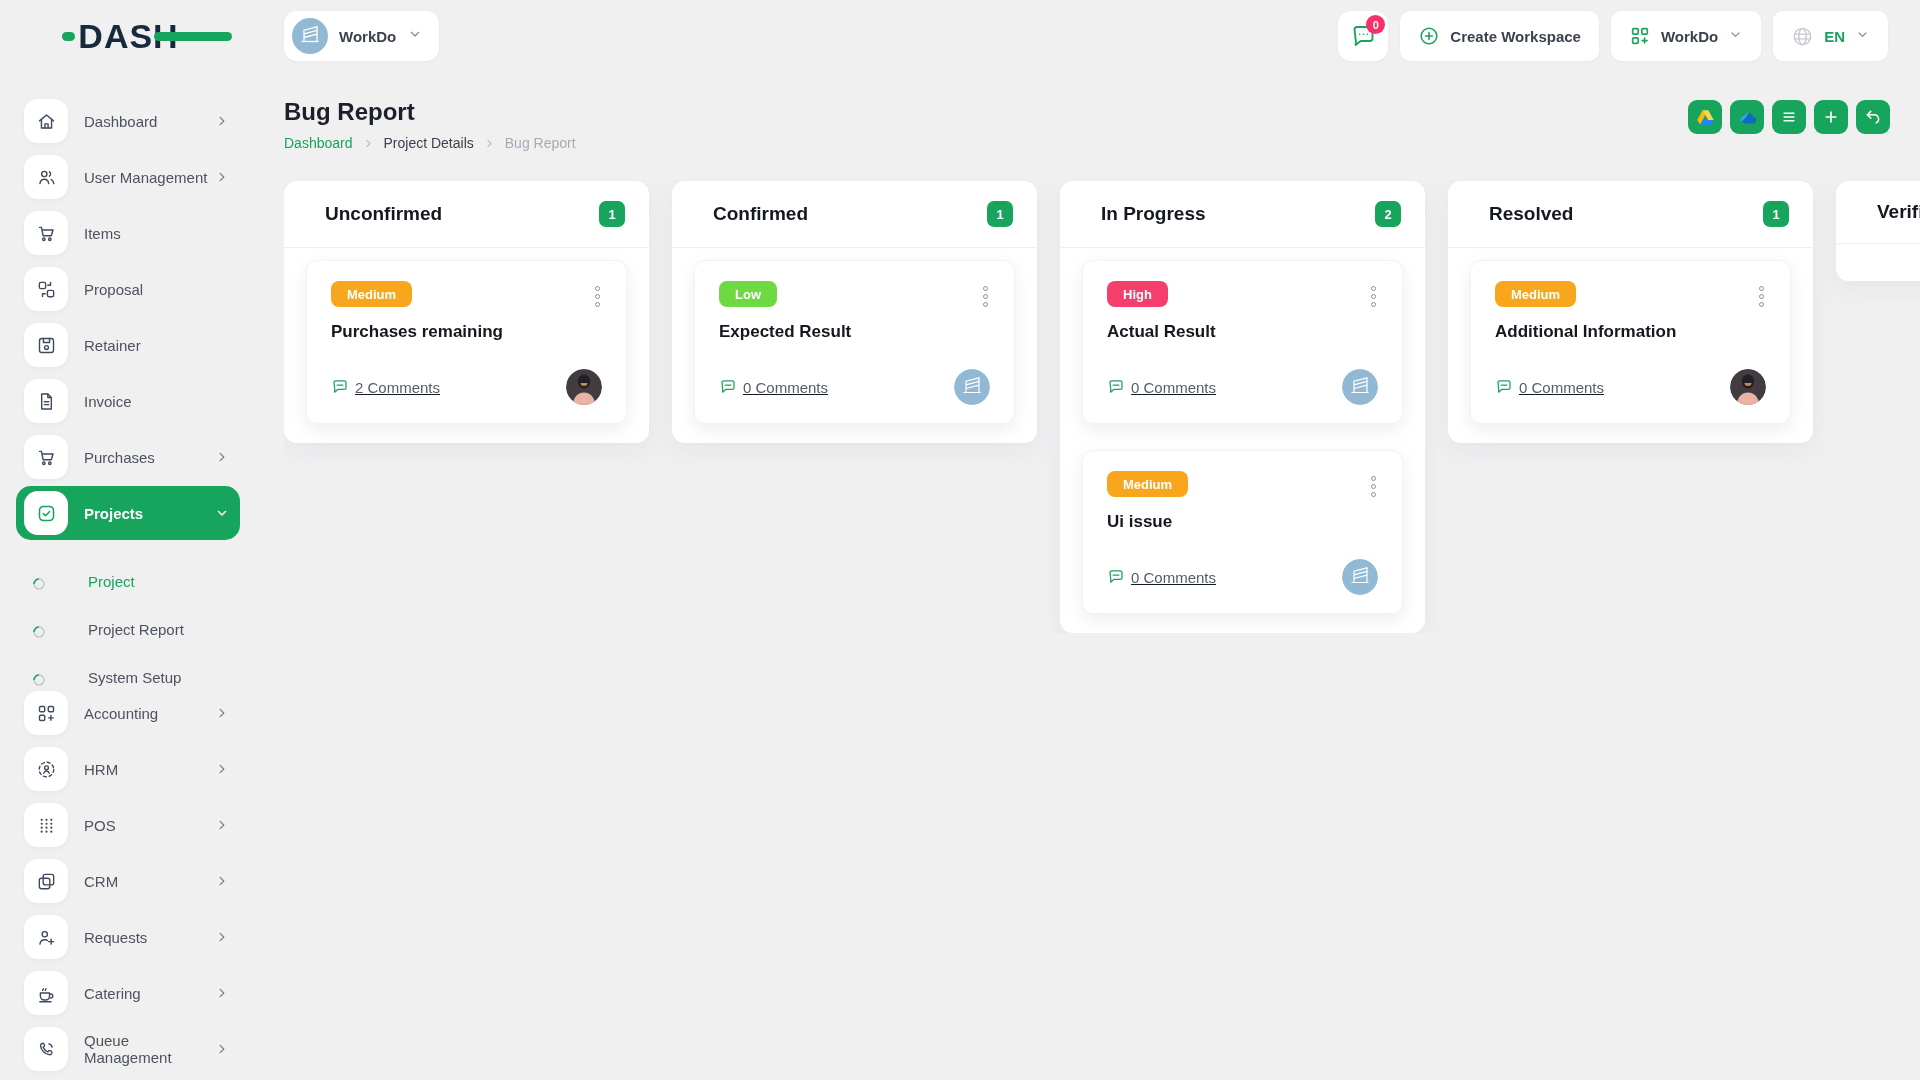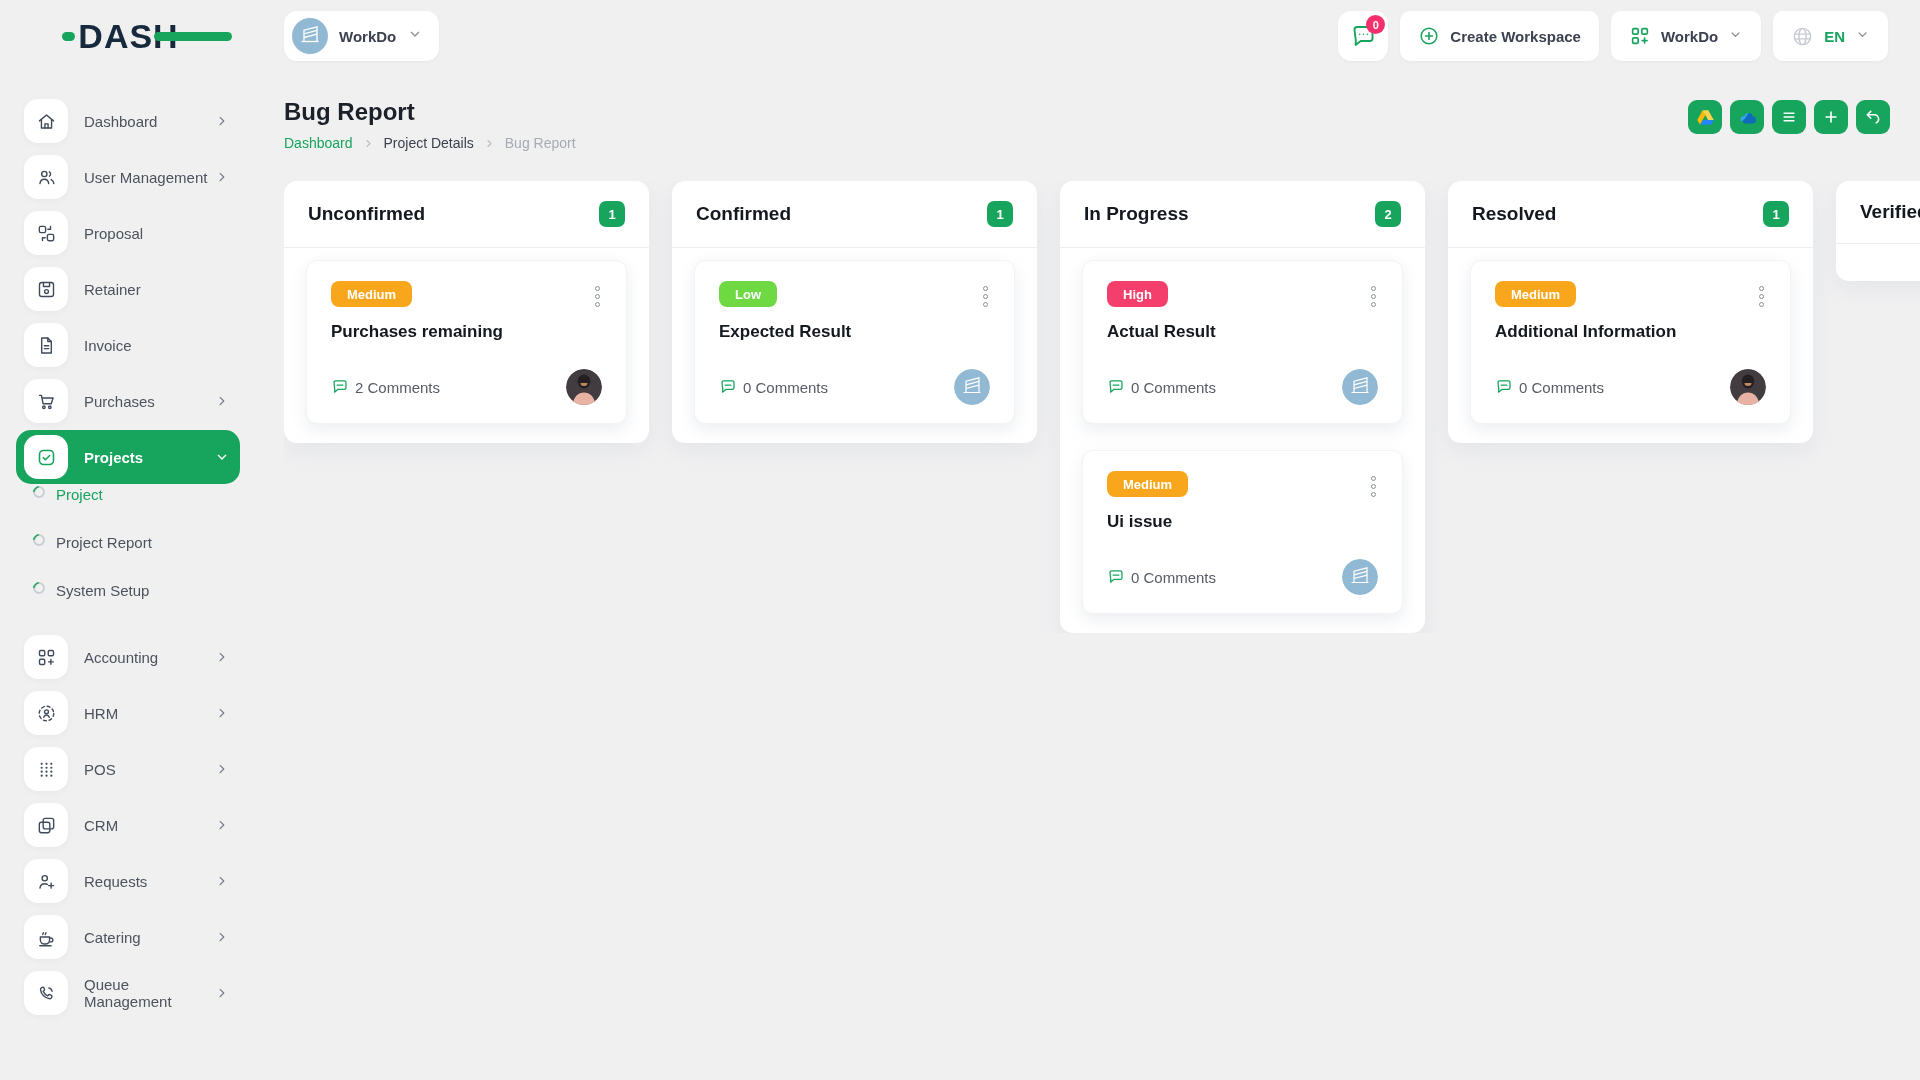--- a/index.html
+++ b/index.html
@@ -31,56 +31,56 @@
   .layout{display:flex; align-items:flex-start;}
   .sidebar{width:257px; flex:0 0 257px; padding-top:22px;}
   .side-item{display:flex; align-items:center; height:54px; margin:0 17px 2px 16px; padding:0 10px 0 8px; border-radius:15px; cursor:pointer;}
   .icon-box{width:44px; height:44px; border-radius:14px; background:#fff; box-shadow:0 2px 6px rgba(20,30,50,.04); display:flex; align-items:center; justify-content:center; color:#3f4a5a; flex:0 0 44px;}
   .side-label{flex:1; margin-left:16px; font-size:15px; font-weight:500; color:var(--side-ink);}
   .side-chev{color:#777e89; display:flex;}
   .side-item.active{background:var(--primary);border-radius:15px;}
   .side-item.active .icon-box{color:var(--primary); box-shadow:none;}
   .side-item.active .side-label{color:#fff; font-weight:700;}
   .side-item.active .side-chev{color:#fff;}
-  .sub-item{display:flex; align-items:flex-start; height:48px; margin:0 17px 0 16px; padding-left:17px; cursor:pointer;}
+  .sub-item{display:flex; align-items:flex-end; height:48px; margin:0 17px 0 16px; padding-left:17px; cursor:pointer;gap:32px;}
   .subdot{width:12px; height:12px; border-radius:50%; border:2.5px solid #c9ced5; border-top-color:#2ea56b; transform:rotate(-45deg); flex:0 0 12px;}
   .sub-label{margin-left:11px; font-size:15px; font-weight:500; color:var(--side-ink);}
   .sub-item.active .sub-label{color:var(--primary);}
 
   
   .main{flex:1; min-width:0; padding:26px 0 0 27px;}
   .page-head{display:flex; justify-content:space-between; align-items:flex-start; padding-right:30px;}
   .page-title{font-size:24px; font-weight:700; color:#1b2029;}
   .breadcrumb{display:flex; align-items:center; gap:9px; margin-top:9px; font-size:14px;}
   .bc-link{color:var(--primary); cursor:pointer;}
   .bc-sep{color:#b9bec6; display:flex;}
   .bc-mid{color:#3b414e; cursor:pointer;}
   .bc-cur{color:var(--muted);}
   .head-actions{display:flex; gap:8px; padding-top:2px;}
   .sq-btn{width:34px; height:34px; border-radius:9px; background:var(--primary); display:flex; align-items:center; justify-content:center; cursor:pointer; color:#fff;}
 
   
   .board{display:flex; gap:23px; align-items:flex-start; margin-top:30px; overflow:hidden;}
   .column{flex:0 0 365px; width:365px; background:#fff; border-radius:13px; box-shadow:0 8px 22px rgba(160,170,185,.14);}
   .col-head{display:flex; justify-content:space-between; align-items:center; padding:20px 24px; border-bottom:1px solid #efeff1;}
-  .col-title{font-size:19px; font-weight:700; color:#14181f;}
+  .col-title{font-size:19px; font-weight:700; color:#14181f;margin-left:17px;}
   .col-count{min-width:26px; height:26px; padding:0 6px; border-radius:7px; background:var(--primary); color:#fff; font-size:13px; font-weight:600; display:flex; align-items:center; justify-content:center;}
   .col-body{padding:12px 22px 19px;}
   .col-body.empty{height:37px; padding:0;}
   .card{background:#fff; border:1px solid #f3f3f5; border-radius:11px; box-shadow:0 6px 16px rgba(150,160,175,.18); padding:20px 24px 18px; cursor:pointer;}
   .card + .card{margin-top:26px;}
   .card-top{display:flex; justify-content:space-between; align-items:flex-start;}
   .badge{height:26px; padding:0 16px; border-radius:8px; color:#fff; font-size:13px; font-weight:600; display:flex; align-items:center;}
   .badge.medium{background:var(--medium);}
   .badge.low{background:var(--low);}
   .badge.high{background:var(--high);}
   .kebab{display:flex; flex-direction:column; gap:3px; padding:5px 2px 0 6px; cursor:pointer;}
   .kebab i{width:5px; height:5px; border-radius:50%; border:1.5px solid #8a9099;}
   .card-title{margin-top:15px; font-size:17px; font-weight:700; color:#14181f;}
-  .card-foot{margin-top:27px; display:flex; align-items:center;}
+  .card-foot{margin-top:27px; display:flex; align-items:center;text-decoration:underline;}
   .comments{display:flex; align-items:center; gap:6px; font-size:15px; color:var(--body-ink);}
   .avatar{margin-left:auto; width:36px; height:36px; border-radius:50%; overflow:hidden; flex:0 0 36px;}
 </style>
 </head>
 <body>
 
 <div class="topbar">
   <div class="logo-area">
     <div class="logo">
       <span class="logo-dot"></span>
@@ -185,20 +185,30 @@
           </svg>
       </span>
       <span class="side-label">User Management</span>
       <span class="side-chev">
           <svg width="16" height="16" viewBox="0 0 24 24" fill="none" stroke="currentColor" stroke-width="1.8" stroke-linecap="round" stroke-linejoin="round">
             <path d="M9.2 6.5 14.7 12l-5.5 5.5"></path>
           </svg>
         </span>
     </div>
 
+    <div class="side-item">
+      <span class="icon-box">
+        <svg width="21" height="21" viewBox="0 0 24 24" fill="none" stroke="currentColor" stroke-width="1.6" stroke-linecap="round" stroke-linejoin="round">
+            <path d="M4 5h2.2l1.9 9.5h9.3L19.5 8H7"></path>
+            <circle cx="9" cy="18.6" r="1.4"></circle>
+            <circle cx="15.8" cy="18.6" r="1.4"></circle>
+          </svg>
+      </span>
+      <span class="side-label">Items</span>
+    </div>
 
     <div class="side-item">
       <span class="icon-box">
         <svg width="21" height="21" viewBox="0 0 24 24" fill="none" stroke="currentColor" stroke-width="1.6" stroke-linecap="round" stroke-linejoin="round">
             <rect x="3.8" y="3.8" width="7.2" height="7.2" rx="1.8"></rect>
             <rect x="13" y="13" width="7.2" height="7.2" rx="1.8"></rect>
             <path d="M16.6 4v3.1M16.6 7.1h-3.1M7.4 20v-3.1M7.4 16.9h3.1"></path>
           </svg>
       </span>
       <span class="side-label">Proposal</span>

